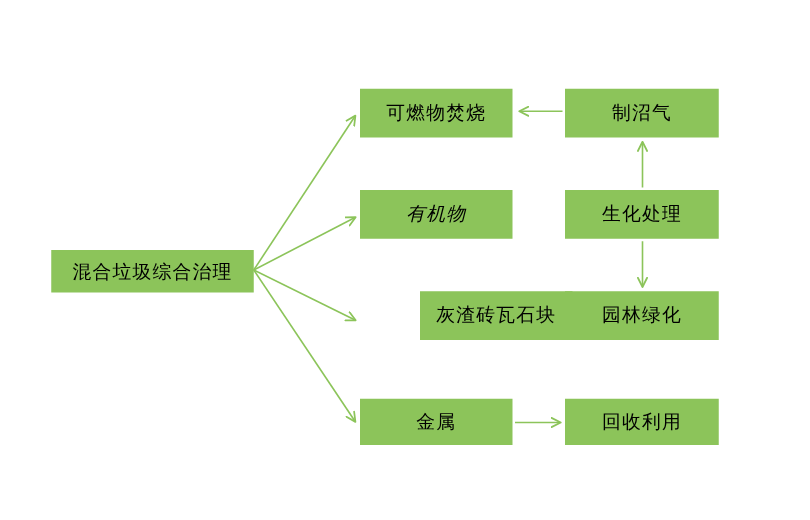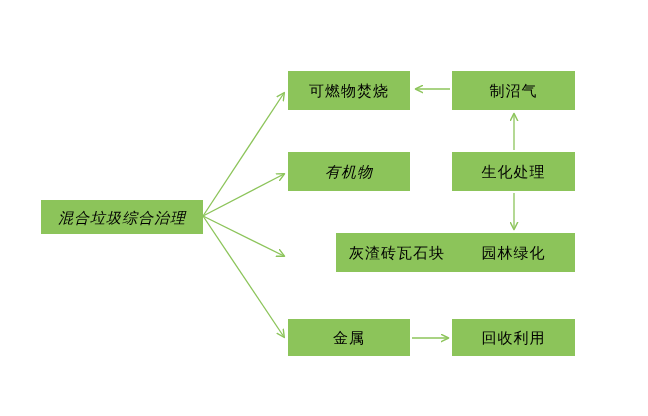--- a/index.html
+++ b/index.html
@@ -33,21 +33,21 @@
     display: flex;
     align-items: center;
     justify-content: center;
     font-size: 15px;
     letter-spacing: 1px;
     line-height: 1;
     text-align: center;
     white-space: nowrap;
     z-index: 2;
   }
-  .node-root  { left: 41px;  top: 200px; width: 162px; height: 34px; font-style: italic; }
+  .node-root  { left: 41px;  top: 200px; width: 162px; height: 34px; }
   .node-m1    { left: 288px; top: 71px;  width: 122px; height: 39px; }
   .node-m2    { left: 288px; top: 152px; width: 122px; height: 39px; font-style: italic; }
   .node-m3    { left: 288px; top: 233px; width: 122px; height: 39px; margin-left: 48px; }
   .node-m4    { left: 288px; top: 319px; width: 122px; height: 37px; }
   .node-r1    { left: 452px; top: 71px;  width: 123px; height: 39px; }
   .node-r2    { left: 452px; top: 152px; width: 123px; height: 39px; }
   .node-r3    { left: 452px; top: 233px; width: 123px; height: 39px; text-align: right; }
   .node-r4    { left: 452px; top: 319px; width: 123px; height: 37px; }
 </style>
 </head>

